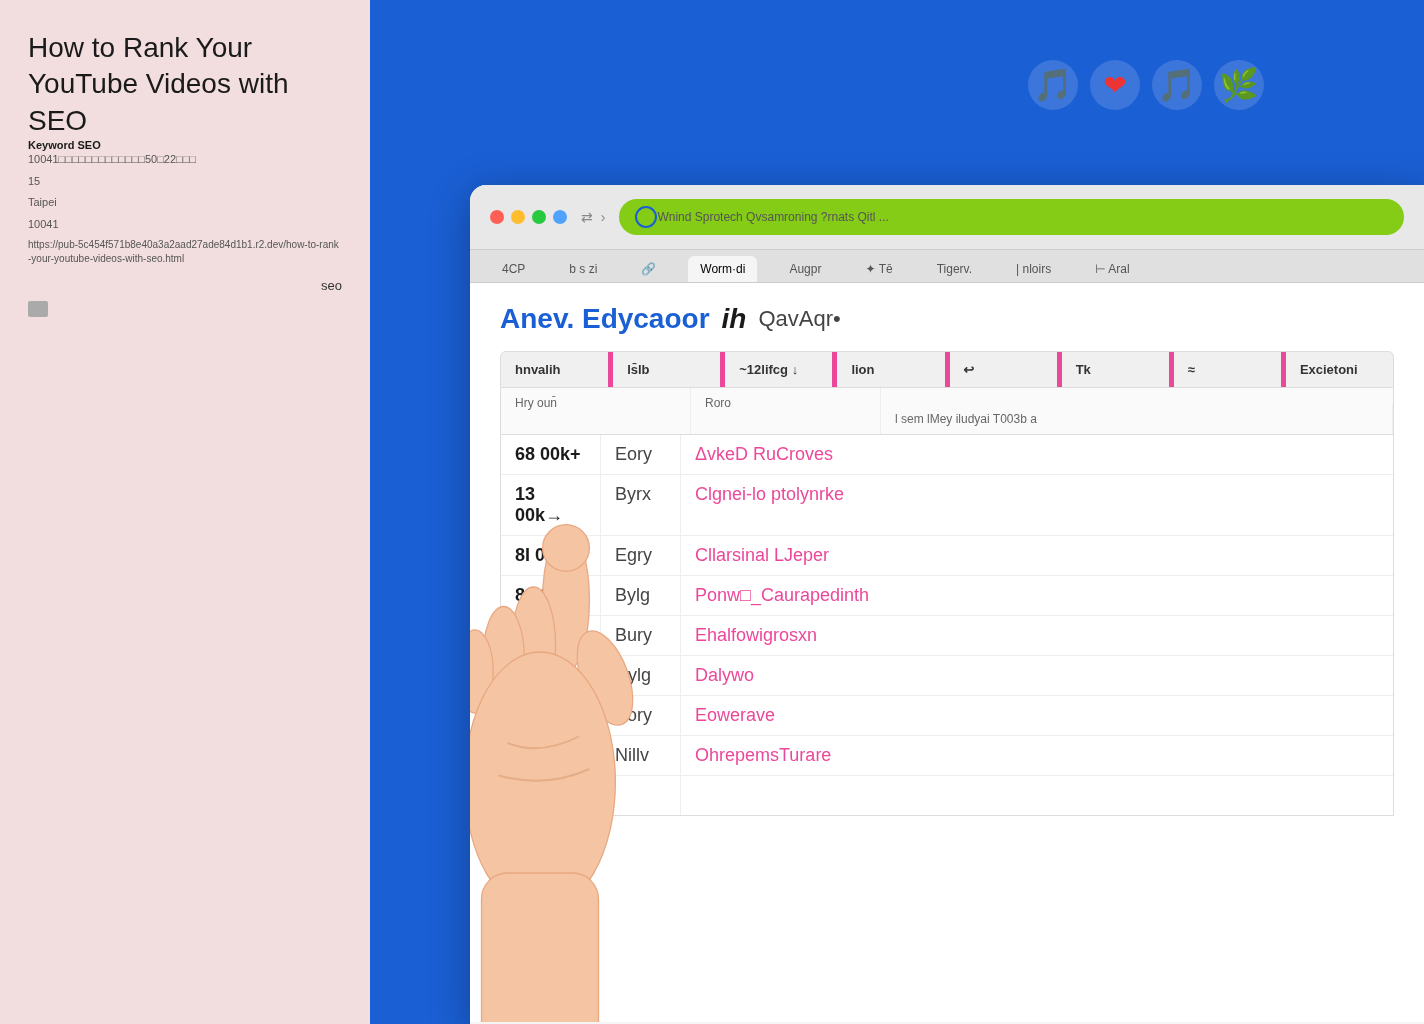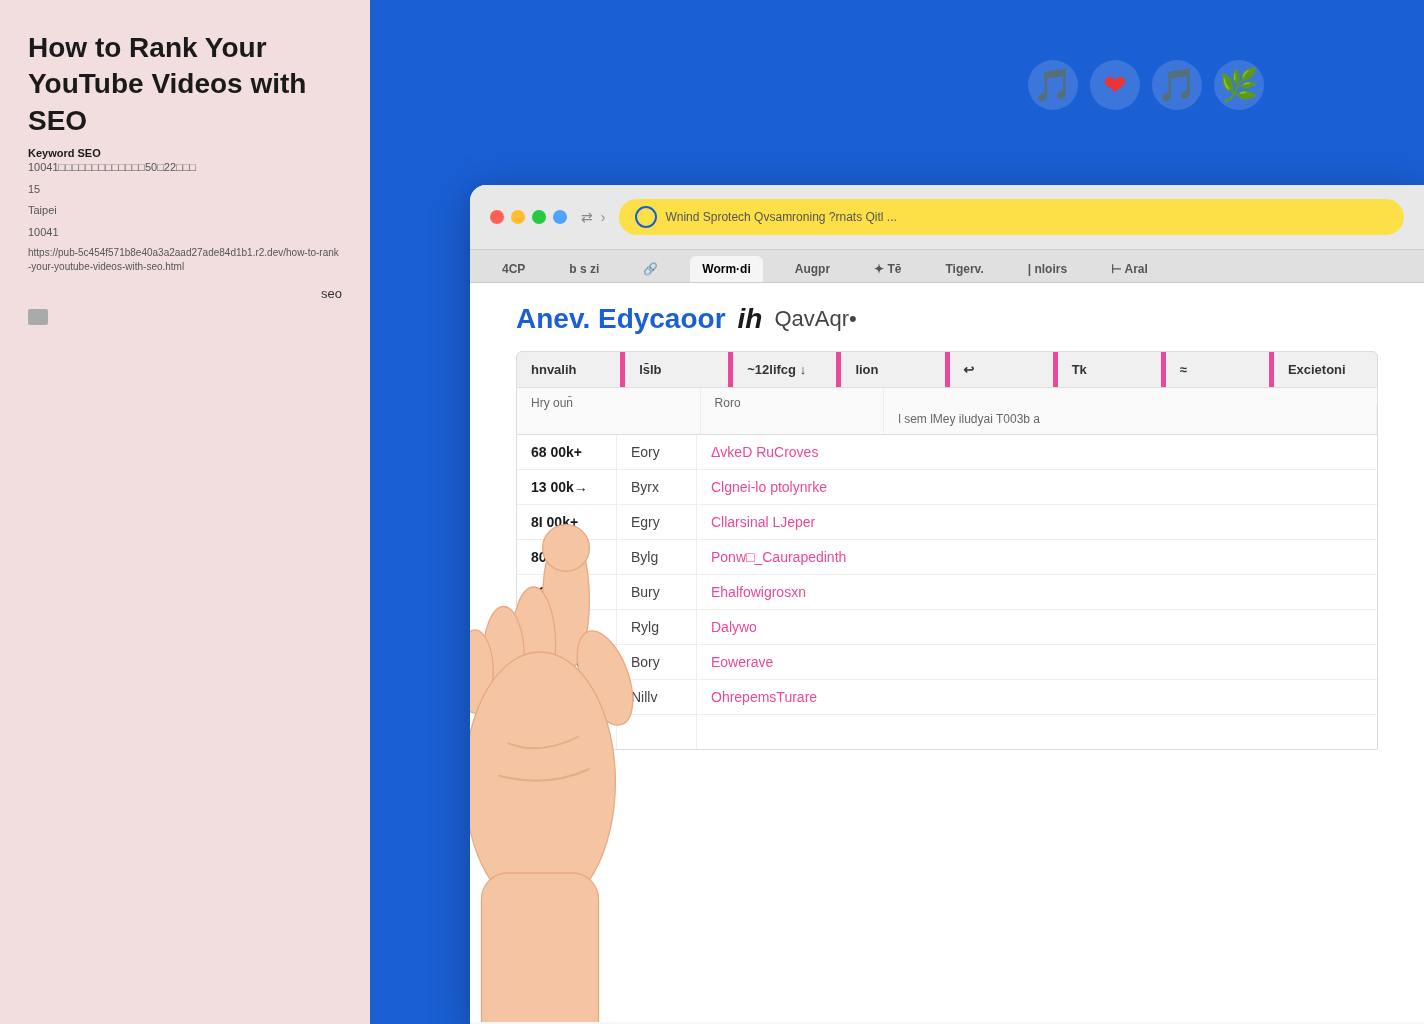--- a/index.html
+++ b/index.html
@@ -18,24 +18,24 @@
       height: 1024px;
       background-color: #f2dede;
       padding: 30px 28px;
       display: flex;
       flex-direction: column;
       gap: 0;
     }
 
     .left-panel .page-title {
       font-size: 28px;
-      font-weight: 700;
+      font-weight: 400;
       color: #1a1a1a;
       line-height: 1.3;
-      margin-bottom: 8px;
+      margin-bottom: 0;
     }
 
     .left-panel .keyword-label {
       font-size: 11px;
       font-weight: 600;
       color: #1a1a1a;
       margin-bottom: 0;
     }
 
     .left-panel .meta-info {
@@ -138,28 +138,27 @@
     .browser-nav {
       display: flex;
       gap: 8px;
       align-items: center;
       color: #666;
       font-size: 16px;
     }
 
     .browser-address {
       flex: 1;
-      background: #fde047;
+      background: #84cc16;
       border-radius: 20px;
       padding: 7px 16px;
       font-size: 13px;
       color: #333;
       display: flex;
       align-items: center;
-      gap: 8px;
     }
 
     .address-circle {
       width: 22px;
       height: 22px;
       border-radius: 50%;
       border: 2.5px solid #1a5fd4;
       flex-shrink: 0;
     }
 
@@ -172,32 +171,31 @@
       font-size: 12px;
       color: #555;
       border-bottom: 1px solid #ccc;
       overflow: hidden;
     }
 
     .browser-tab {
       padding: 6px 12px;
       cursor: pointer;
       white-space: nowrap;
-      font-weight: bold;
     }
 
     .browser-tab.active {
       background: #f5f5f5;
       border-radius: 6px 6px 0 0;
       color: #000;
     }
 
     .browser-content {
       background: white;
-      padding: 20px 46px;
+      padding: 20px 30px;
       height: calc(100% - 100px);
       overflow: hidden;
       position: relative;
     }
 
     .content-title {
       font-size: 28px;
       font-weight: 700;
       color: #1a5fd4;
       margin-bottom: 16px;
@@ -249,21 +247,21 @@
     }
 
     .data-rows {
       border: 1px solid #ddd;
       border-top: none;
     }
 
     .data-row {
       display: flex;
       border-bottom: 1px solid #eee;
-      font-size: 14px;
+      font-size: 18px;
       color: #1a1a1a;
     }
 
     .data-row:last-child { border-bottom: none; }
 
     .data-row .td-num {
       padding: 9px 14px;
       color: #1a1a1a;
       font-weight: 600;
       width: 100px;

